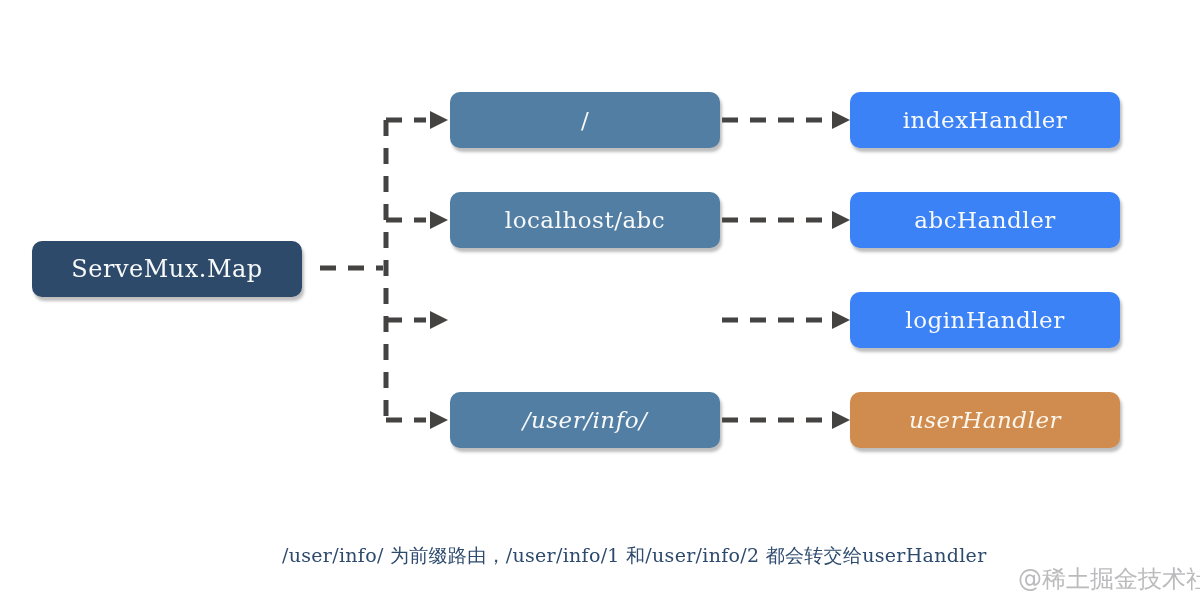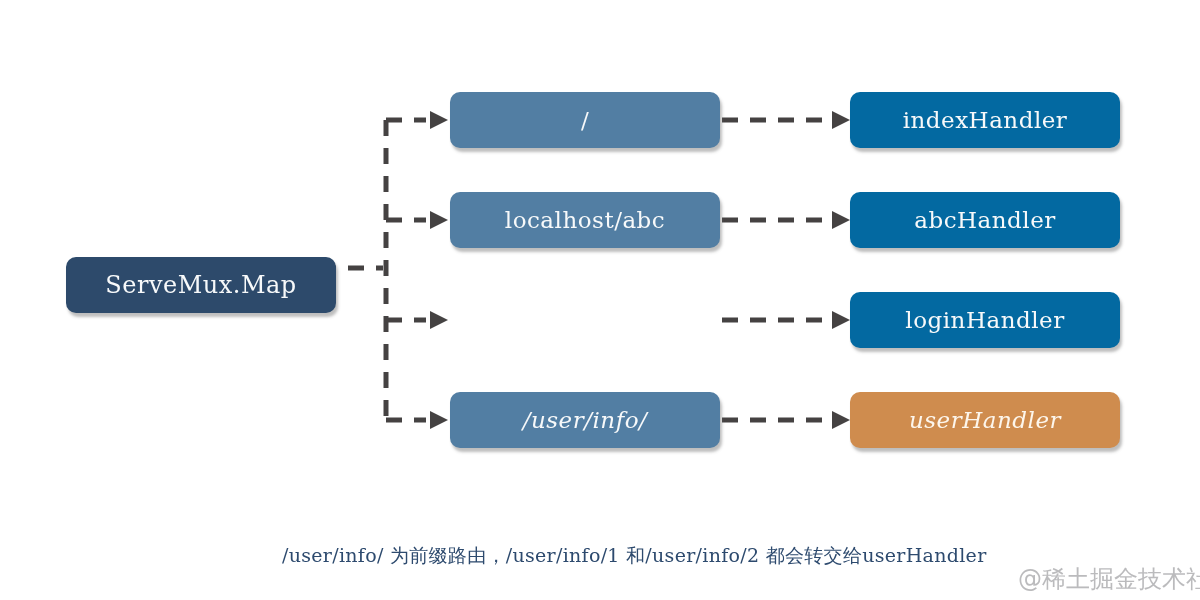--- a/index.html
+++ b/index.html
@@ -18,28 +18,27 @@
     display: flex;
     align-items: center;
     justify-content: center;
     color: #f7f9fa;
     font-size: 23px;
     box-shadow: 2px 4px 3px rgba(110,110,110,0.45);
     letter-spacing: 0.5px;
   }
 
   .node--root {
-    left: 66px; top: 241px;
+    left: 32px; top: 241px;
     background: #2d4a6b;
     font-size: 24px;
-    margin-top: 16px;
   }
 
   .node--path { left: 450px; background: #527ea3; }
-  .node--handler { left: 850px; background: #0369a1; }
+  .node--handler { left: 850px; background: #3b82f6; }
   .node--handler-user { background: #cf8c4e; color: #fdf6ec; }
 
   .row-0 { top: 92px; }
   .row-1 { top: 192px; }
   .row-2 { top: 292px; }
   .row-3 { top: 392px; font-style: italic; }
 
   .caption {
     position: absolute;
     left: 282px;

